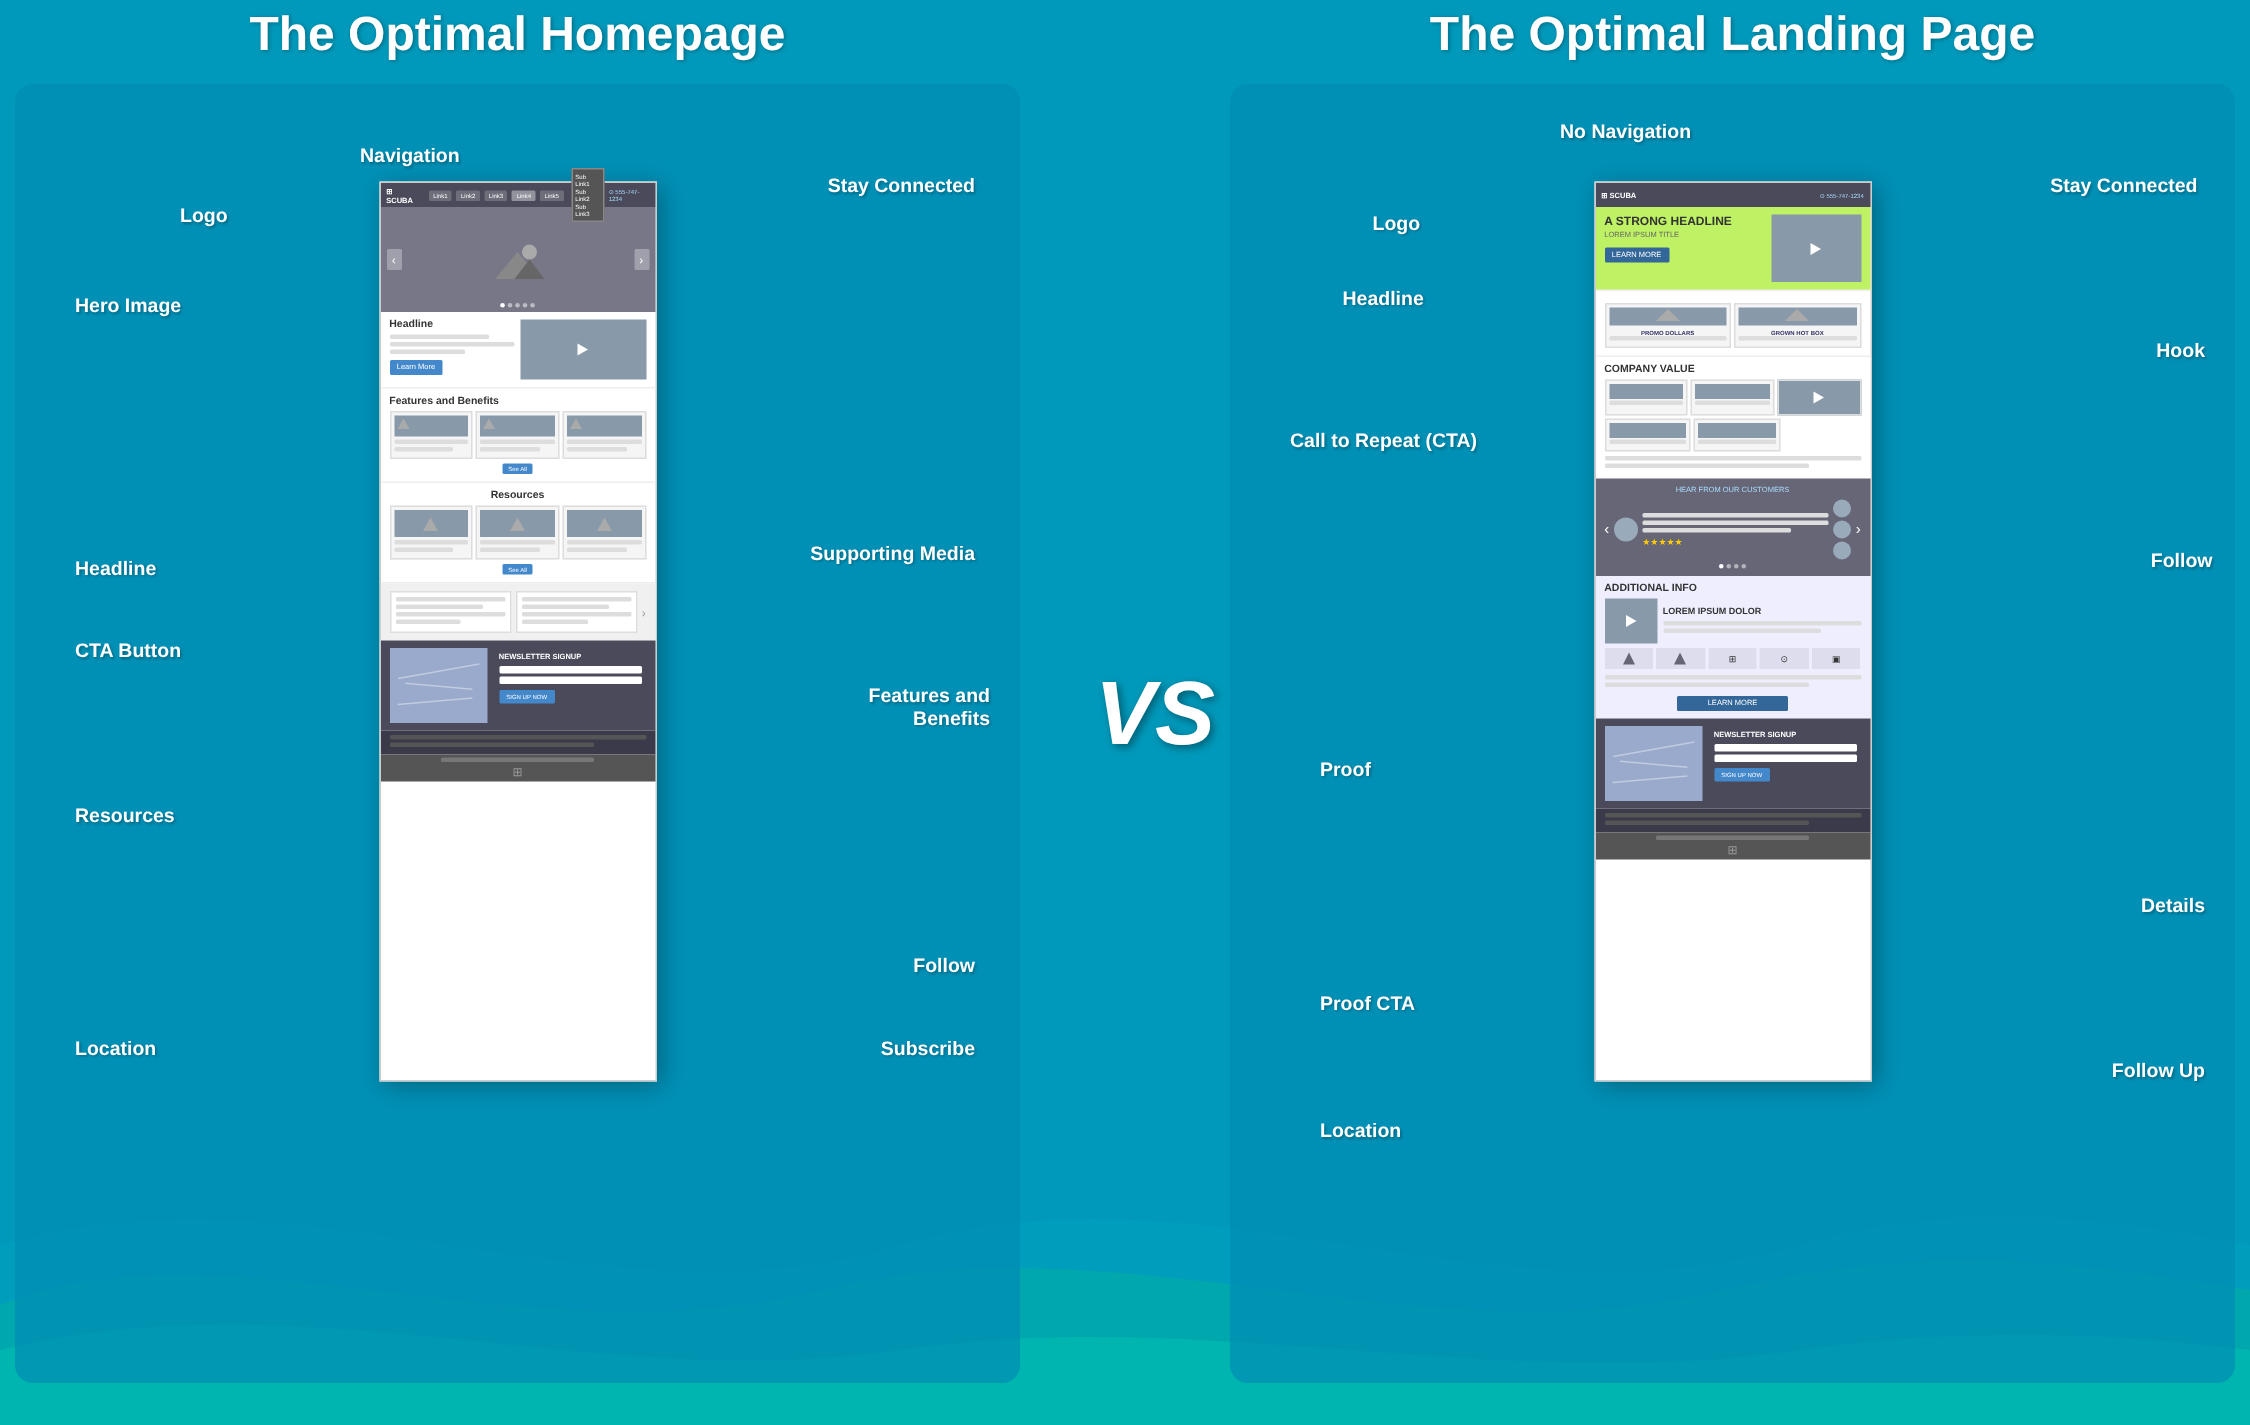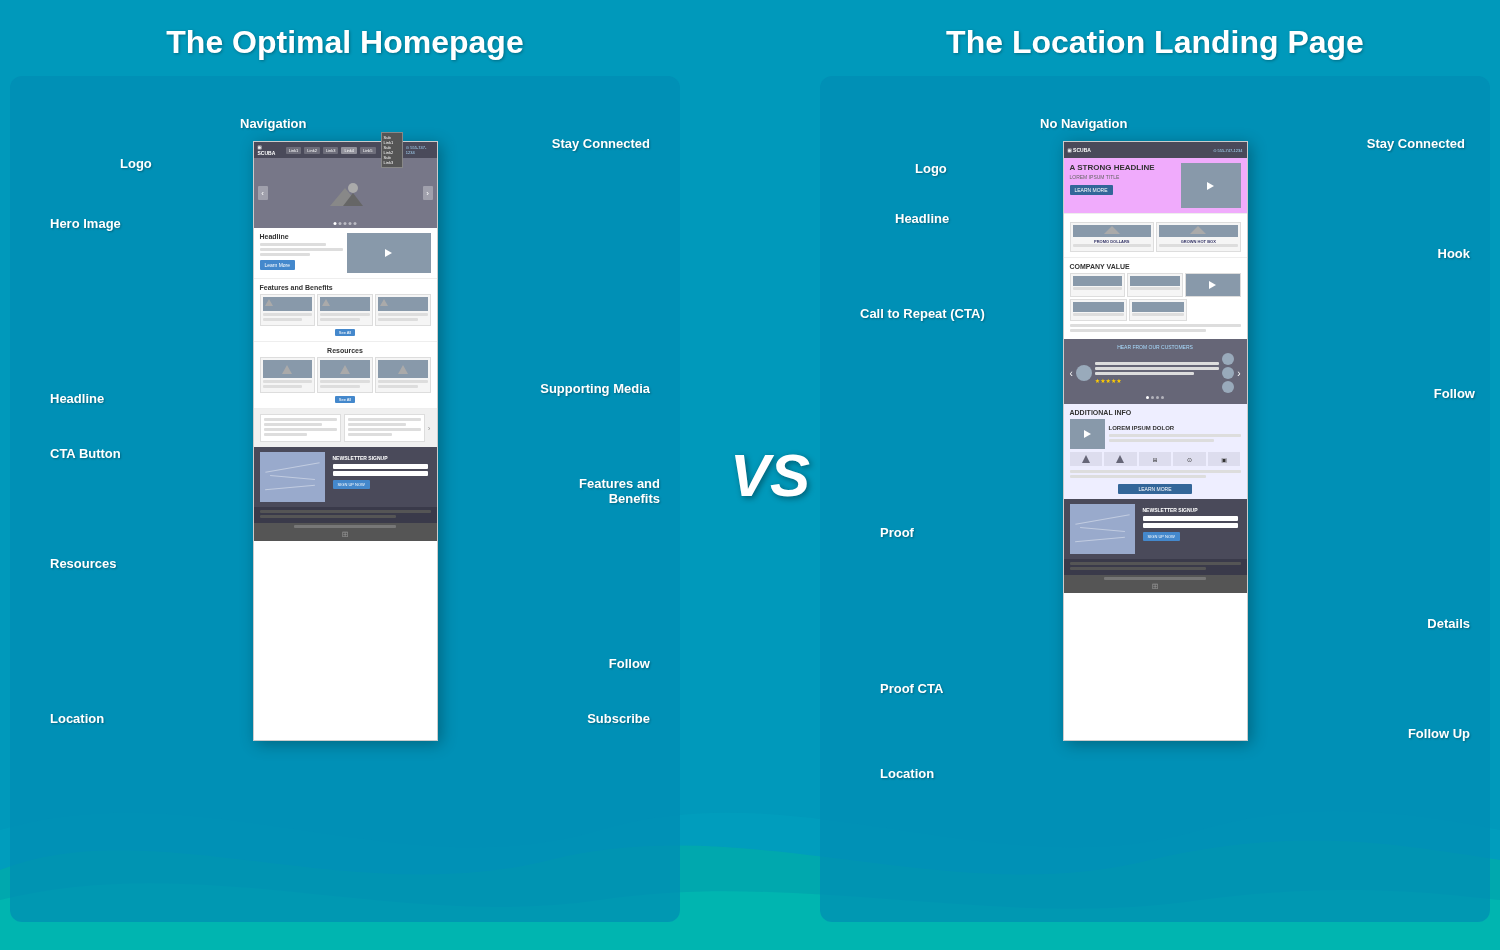--- a/index.html
+++ b/index.html
@@ -32,21 +32,21 @@
       position: relative;
       z-index: 1;
     }
 
     
     .panel {
       flex: 1;
       display: flex;
       flex-direction: column;
       align-items: center;
-      padding: 24px 10px 10px;
+      padding: 4px 10px 10px;
       position: relative;
     }
 
     .panel-title {
       color: white;
       font-size: 32px;
       font-weight: 900;
       text-align: center;
       margin-bottom: 15px;
       text-shadow: 1px 1px 3px rgba(0,0,0,0.3);
@@ -382,21 +382,21 @@
       position: absolute;
       color: white;
       font-size: 13px;
       font-weight: 700;
       white-space: nowrap;
       text-shadow: 1px 1px 2px rgba(0,0,0,0.3);
     }
 
     
     .wf-hero-lp {
-      background: #f0abfc;
+      background: #bef264;
       padding: 5px 6px;
       border-bottom: 1px solid #eee;
       flex-shrink: 0;
     }
 
     .wf-strong-headline {
       font-size: 8px;
       font-weight: bold;
       color: #333;
       margin-bottom: 2px;
@@ -780,25 +780,25 @@
 
       </div>
     </div>
   </div>
 
   <div class="vs-divider">
     <span class="vs-text">VS</span>
   </div>
 
   <div class="panel">
-    <div class="panel-title">The Location Landing Page</div>
+    <div class="panel-title">The Optimal Landing Page</div>
     <div class="panel-inner">
       <div class="mockup-wrapper">
 
-        <div class="label" style="top:30px; left:210px;">
+        <div class="label" style="top:14px; left:210px;">
           <span>No Navigation</span>
         </div>
         <div class="label" style="top:75px; left:85px;">
           <span>Logo</span>
         </div>
         <div class="label" style="top:50px; right:15px;">
           <span>Stay Connected</span>
         </div>
         <div class="label" style="top:125px; left:65px;">
           <span>Headline</span>

